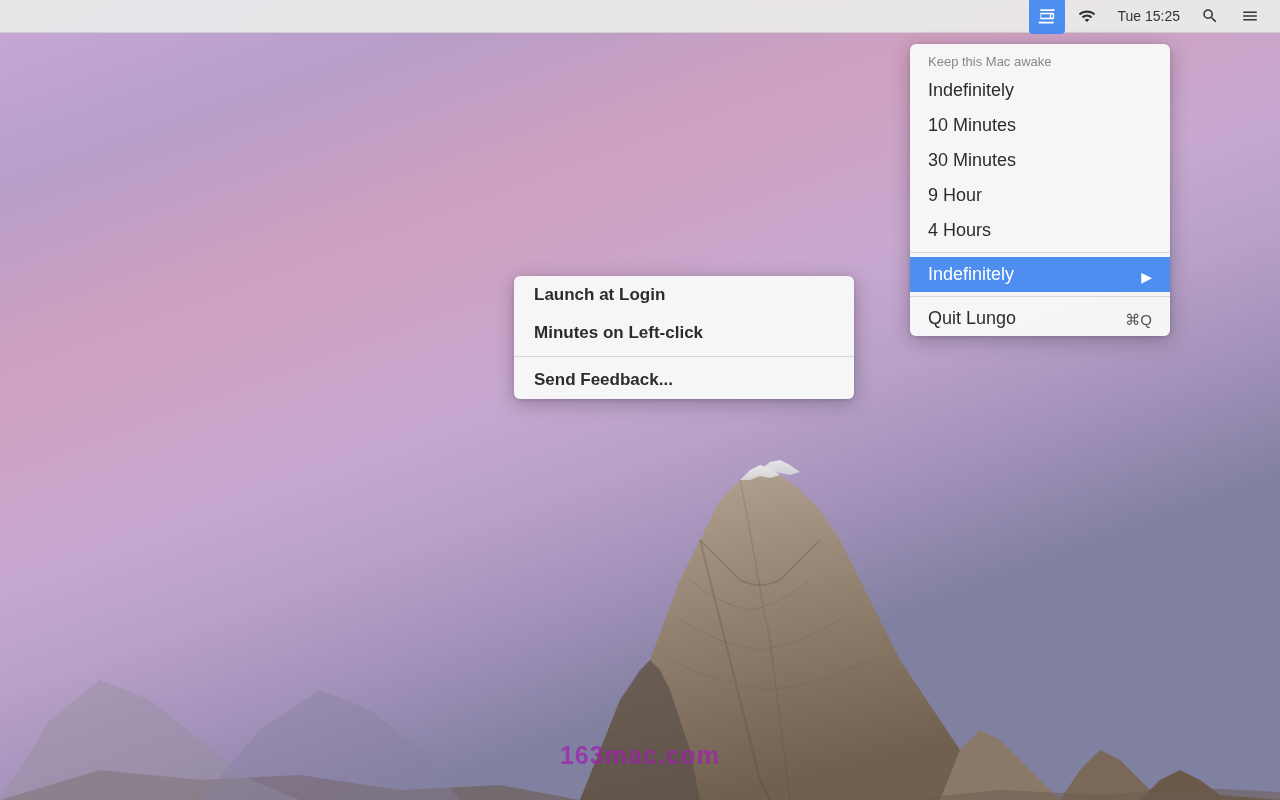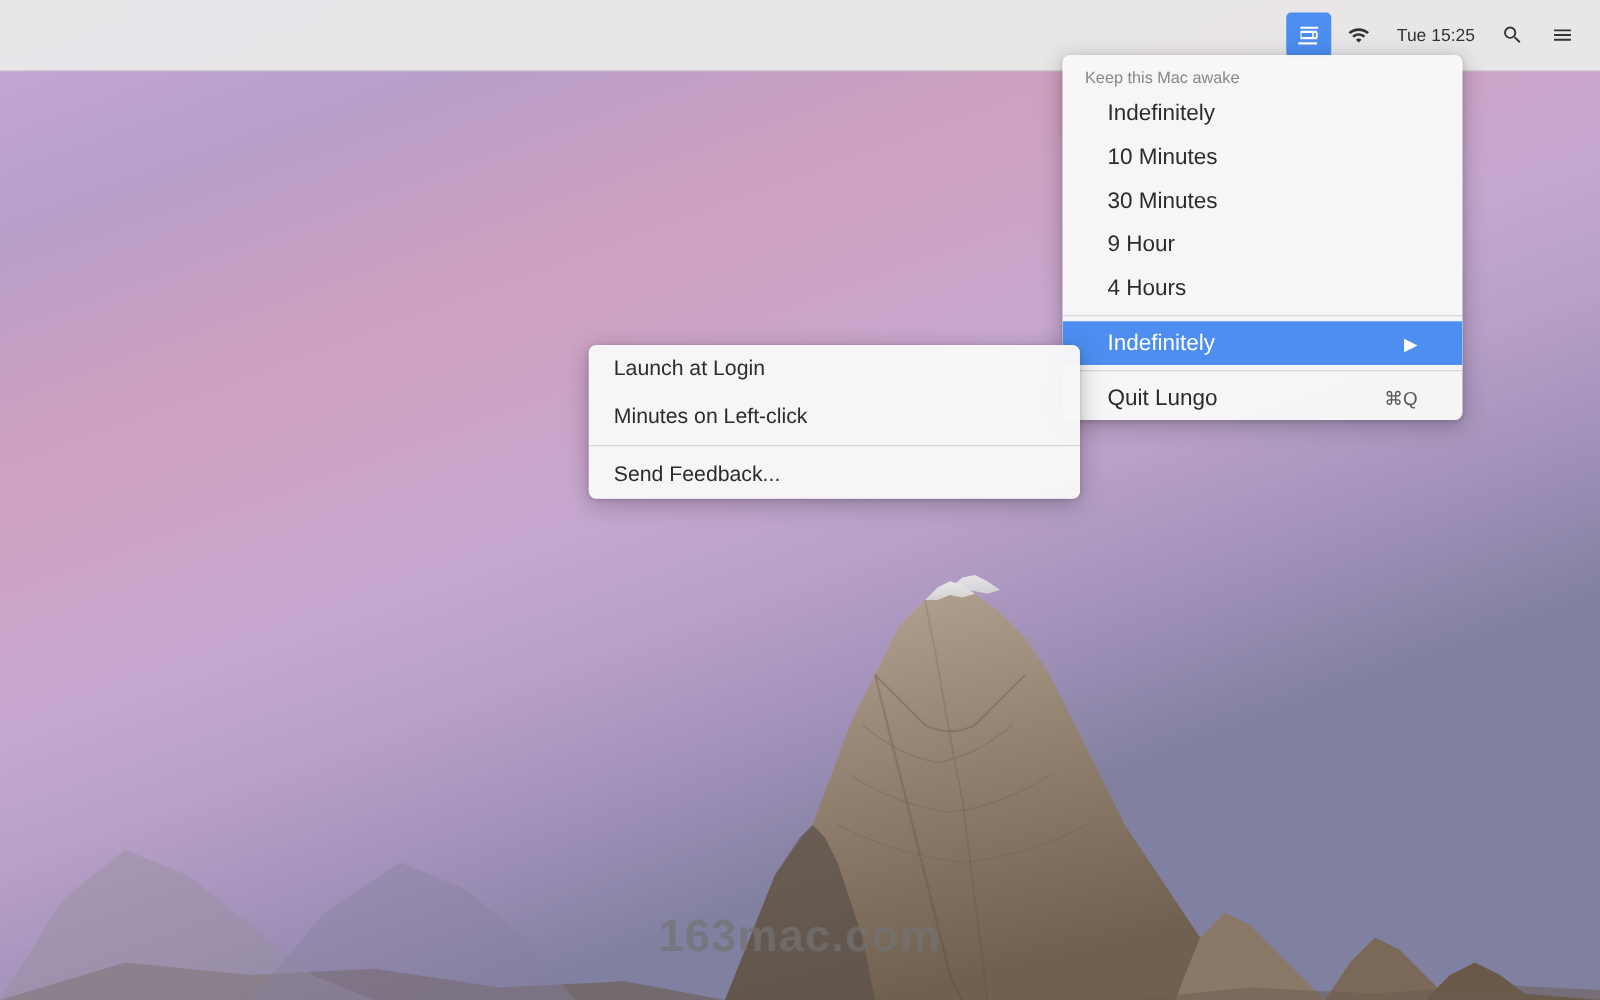--- a/index.html
+++ b/index.html
@@ -37,21 +37,21 @@
       left: 0;
       width: 100%;
       height: 420px;
       z-index: 1;
     }
 
     
     .menubar {
       position: absolute;
       top: 0; left: 0; right: 0;
-      height: 57px;
+      height: 33px;
       background: rgba(235, 235, 235, 0.92);
       backdrop-filter: blur(10px);
       display: flex;
       align-items: center;
       justify-content: flex-end;
       padding: 0 12px;
       z-index: 100;
       border-bottom: 1px solid rgba(0,0,0,0.1);
     }
 
@@ -83,42 +83,42 @@
       font-weight: 500;
       color: #333;
       padding: 0 8px;
     }
 
     
     .dropdown-main {
       position: absolute;
       top: 44px;
       right: 110px;
-      width: 320px;
+      width: 260px;
       background: rgba(248, 248, 248, 0.97);
       border-radius: 6px;
       box-shadow: 0 4px 20px rgba(0,0,0,0.25), 0 1px 4px rgba(0,0,0,0.15);
       z-index: 200;
       overflow: hidden;
     }
 
     .menu-header {
       padding: 10px 18px 4px 18px;
       font-size: 13px;
       color: #888;
       font-weight: 400;
     }
 
     .menu-item {
-      padding: 7px 36px;
+      padding: 7px 18px;
       font-size: 18px;
       color: #2c2c2e;
       cursor: pointer;
       display: flex;
-      align-items: center;
+      align-items: flex-end;
       justify-content: space-between;
     }
 
     .menu-item.highlighted {
       background: #4d8ef0;
       color: white;
     }
 
     .menu-separator {
       height: 1px;
@@ -132,27 +132,28 @@
 
     .menu-item-quit-shortcut {
       font-size: 15px;
       color: #555;
     }
 
     
     .submenu {
       position: absolute;
       top: 276px;
-      right: 416px;
-      width: 393px;
+      right: 426px;
+      width: 340px;
       background: rgba(248, 248, 248, 0.97);
       border-radius: 6px;
       box-shadow: 0 4px 20px rgba(0,0,0,0.25), 0 1px 4px rgba(0,0,0,0.15);
       z-index: 201;
       overflow: hidden;
+      font-weight: bold;
     }
 
     .submenu-item {
       padding: 9px 20px;
       font-size: 17px;
       color: #2c2c2e;
       cursor: pointer;
     }
 
     .submenu-separator {
@@ -160,23 +161,23 @@
       background: rgba(0,0,0,0.12);
       margin: 4px 0;
     }
 
     
     .watermark {
       position: absolute;
       bottom: 30px;
       left: 50%;
       transform: translateX(-50%);
-      font-size: 36px;
+      font-size: 25px;
       font-weight: 700;
-      color: #737373;
+      color: #a21caf;
       opacity: 0.7;
       z-index: 10;
       white-space: nowrap;
       letter-spacing: 1px;
     }
 
     
     .mountain-svg {
       position: absolute;
       bottom: 0;

